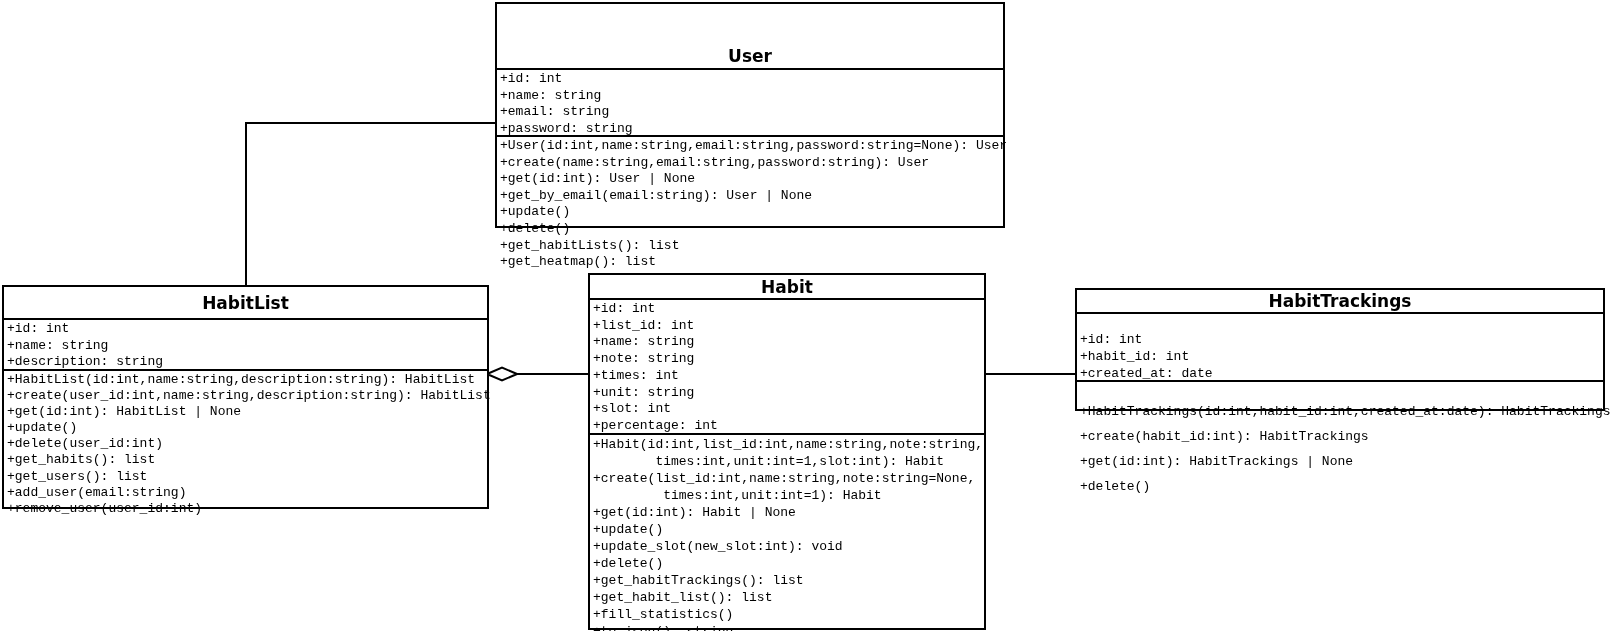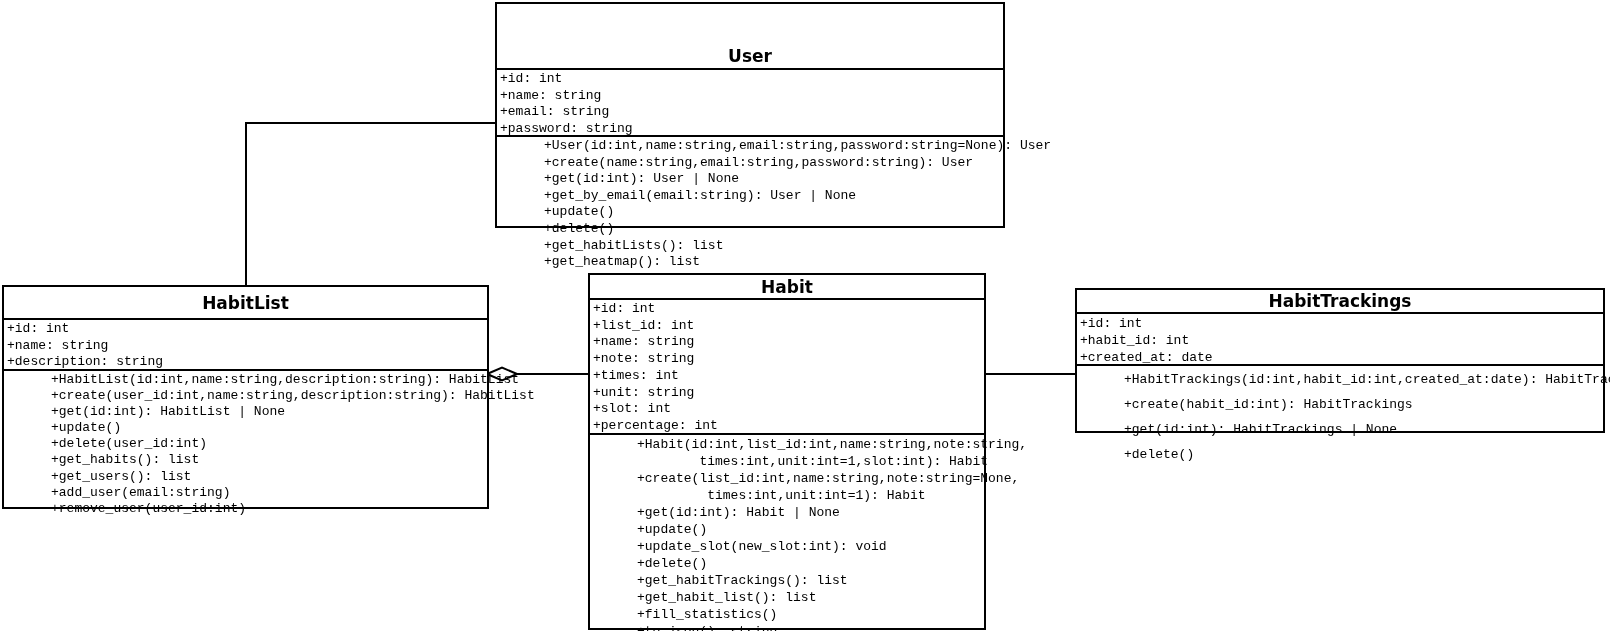--- a/index.html
+++ b/index.html
@@ -39,39 +39,39 @@
     font-size: 13px;
     color: #000000;
     white-space: pre;
     overflow: visible;
     box-sizing: content-box;
   }
   .uml-attrs {
     border-bottom: 2px solid #000000;
     flex: 0 0 auto;
   }
-  .uml-methods { flex: 1 1 auto; margin-left: 44px; }
+  .uml-methods { flex: 1 1 auto; }
 
   
   .c-user        { left: 495px; top: 2px;   width: 510px; height: 226px; }
   .c-user .uml-title    { height: 26px; margin-top: 40px; }
   .c-user .uml-attrs    { height: 64px; line-height: 16.5px; }
   .c-user .uml-methods  { line-height: 16.6px; }
 
   .c-habitlist   { left: 2px;   top: 285px; width: 487px; height: 224px; }
   .c-habitlist .uml-title   { height: 33px; }
   .c-habitlist .uml-attrs   { height: 48px; line-height: 16.6px; }
   .c-habitlist .uml-methods { line-height: 16.1px; }
 
   .c-habit       { left: 588px; top: 273px; width: 398px; height: 357px; }
   .c-habit .uml-title   { height: 25px; }
   .c-habit .uml-attrs   { height: 132px; line-height: 16.7px; }
   .c-habit .uml-methods { line-height: 17px; }
 
-  .c-habittrackings { left: 1075px; top: 288px; width: 530px; height: 145px; }
+  .c-habittrackings { left: 1075px; top: 288px; width: 530px; height: 123px; gap: 16px; }
   .c-habittrackings .uml-title   { height: 24px; }
   .c-habittrackings .uml-attrs   { height: 49px; line-height: 17px; }
   .c-habittrackings .uml-methods { line-height: 25px; }
 
   
   .hline, .vline { position: absolute; background: #000000; }
   .hline { height: 2px; }
   .vline { width: 2px; }
   .diamond { position: absolute; }
 </style>

